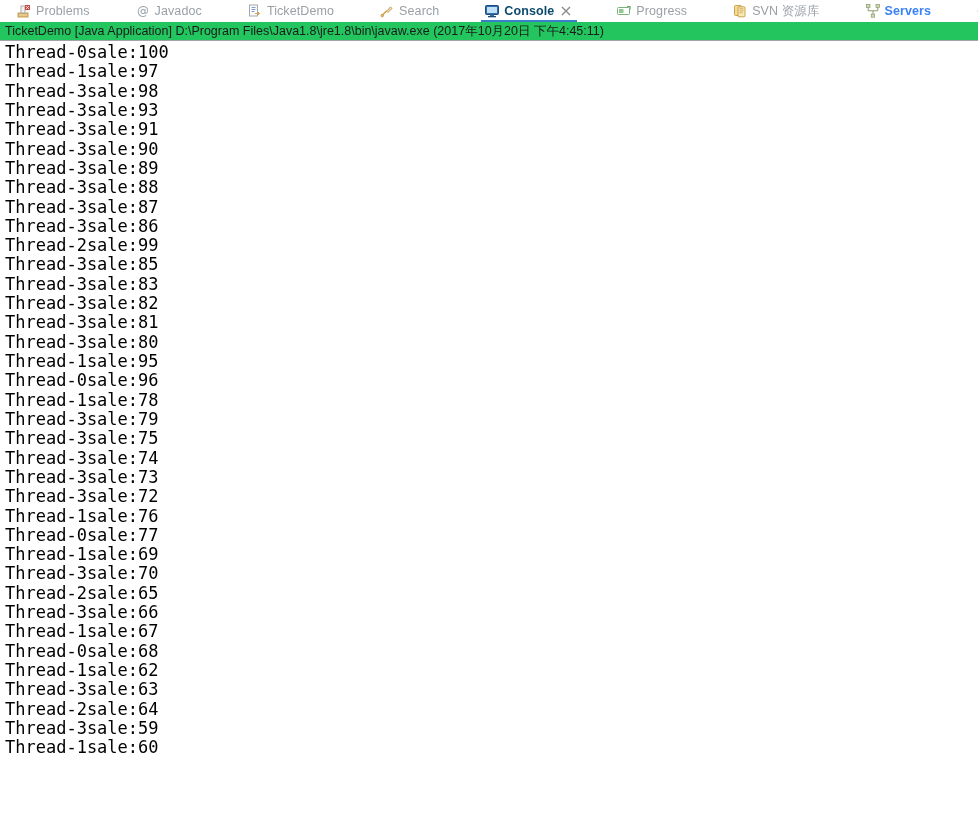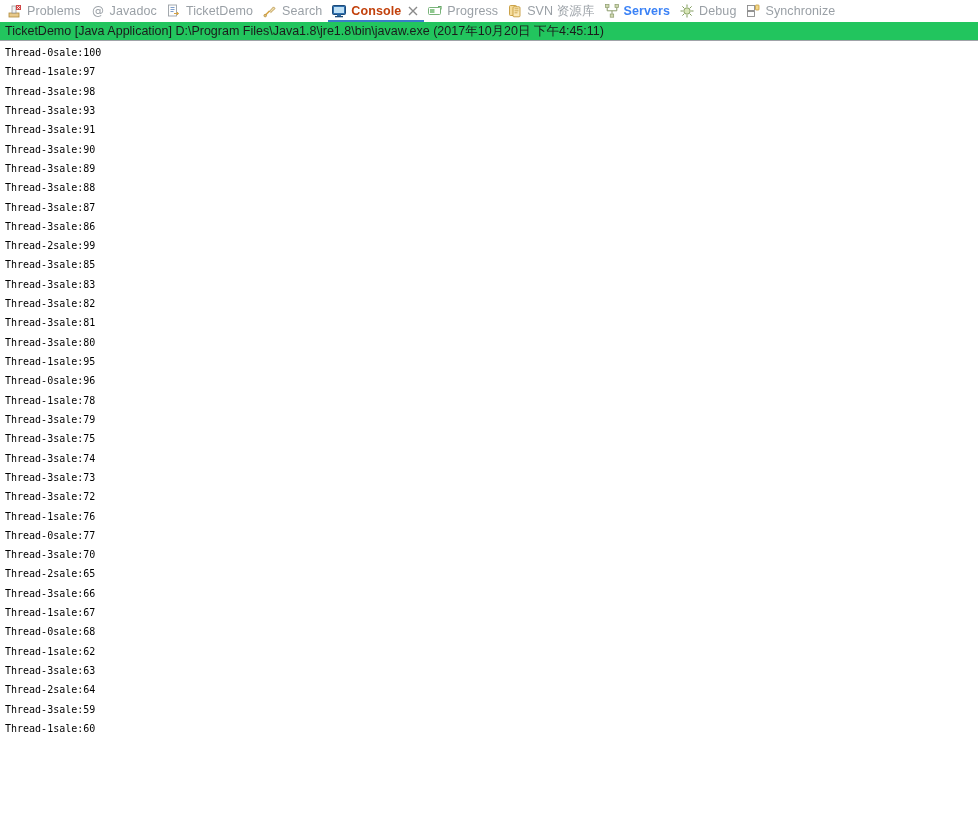--- a/index.html
+++ b/index.html
@@ -13,42 +13,43 @@
     overflow: hidden;
     font-family: "Liberation Sans", sans-serif;
     -webkit-font-smoothing: antialiased;
   }
 
   
   #view-tabbar {
     height: 22px;
     background: #ffffff;
     display: flex;
-    padding-left: 4px;
+    padding-left: 13px;
     box-sizing: border-box;
     position: relative;
     white-space: nowrap;
+    gap: 36px;
   }
   .tab {
     display: inline-flex;
     align-items: center;
     height: 22px;
     padding: 0 6px 0 3px;
     font-size: 12.5px;
     color: #9aa0a6;
     position: relative;
     cursor: default;
     flex: 0 0 auto;
   }
   .tab .tab-label {
     margin-left: 4px;
     letter-spacing: 0.1px;
   }
   .tab.active {
-    color: #c2410c;
+    color: #0c4a6e;
   }
   .tab.active .tab-label { font-weight: bold; }
   .tab.semi .tab-label { font-weight: bold; color: #3b82f6; }
   .tab.active::after {
     content: "";
     position: absolute;
     left: 0; right: 0; bottom: 0;
     height: 2px;
     background: #3a7dc9;
   }
@@ -87,21 +88,21 @@
   #console-output {
     position: relative;
     height: 777px;
     background: #ffffff;
     overflow: hidden;
     padding: 2px 0 0 5px;
     box-sizing: border-box;
   }
   .console-line {
     font-family: "DejaVu Sans Mono", monospace;
-    font-size: 10px;
+    font-size: 17px;
     line-height: 19.32px;
     height: 19.32px;
     color: #000000;
     white-space: pre;
     letter-spacing: 0px;
   }
 </style>
 </head>
 <body>
 
@@ -219,20 +220,21 @@
     <div class="console-line">Thread-1sale:95</div>
     <div class="console-line">Thread-0sale:96</div>
     <div class="console-line">Thread-1sale:78</div>
     <div class="console-line">Thread-3sale:79</div>
     <div class="console-line">Thread-3sale:75</div>
     <div class="console-line">Thread-3sale:74</div>
     <div class="console-line">Thread-3sale:73</div>
     <div class="console-line">Thread-3sale:72</div>
     <div class="console-line">Thread-1sale:76</div>
     <div class="console-line">Thread-0sale:77</div>
+    <div class="console-line">Thread-1sale:69</div>
     <div class="console-line">Thread-3sale:70</div>
     <div class="console-line">Thread-2sale:65</div>
     <div class="console-line">Thread-3sale:66</div>
     <div class="console-line">Thread-1sale:67</div>
     <div class="console-line">Thread-0sale:68</div>
     <div class="console-line">Thread-1sale:62</div>
     <div class="console-line">Thread-3sale:63</div>
     <div class="console-line">Thread-2sale:64</div>
     <div class="console-line">Thread-3sale:59</div>
     <div class="console-line">Thread-1sale:60</div>

